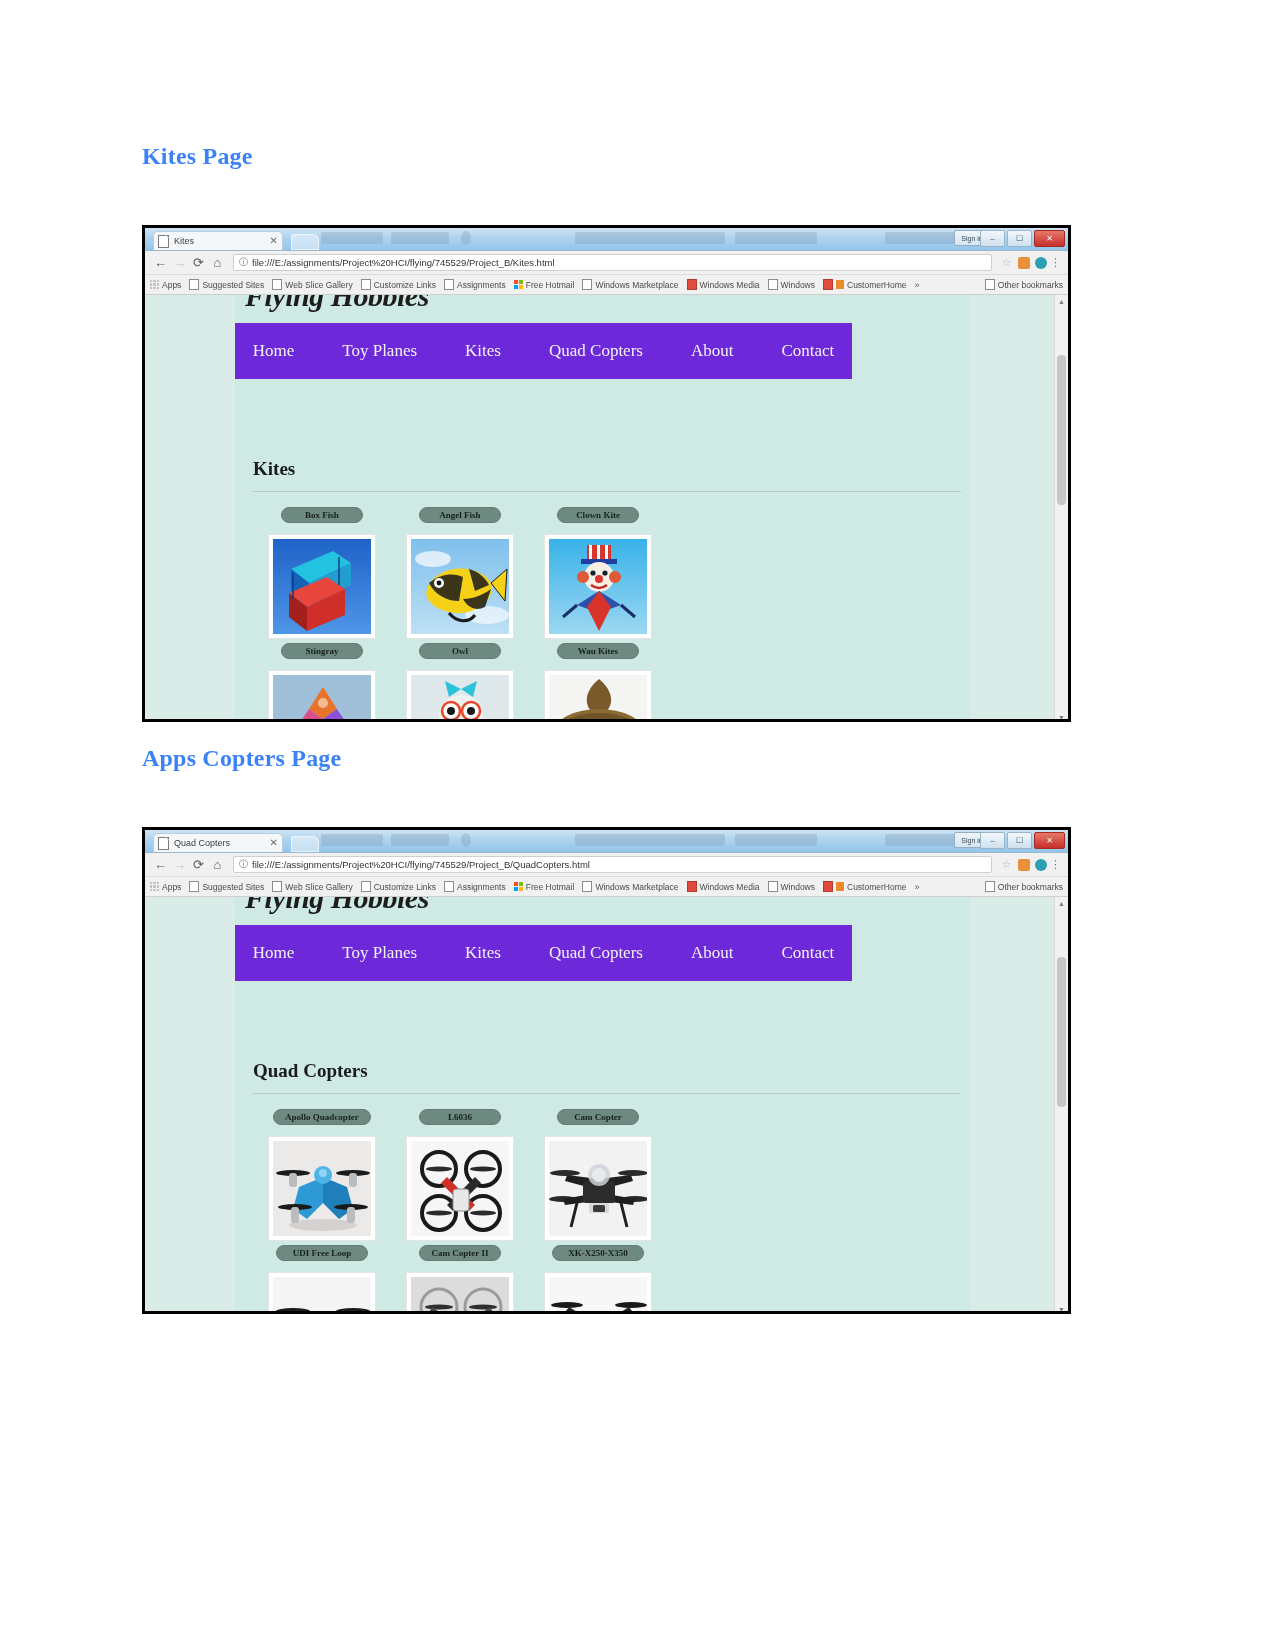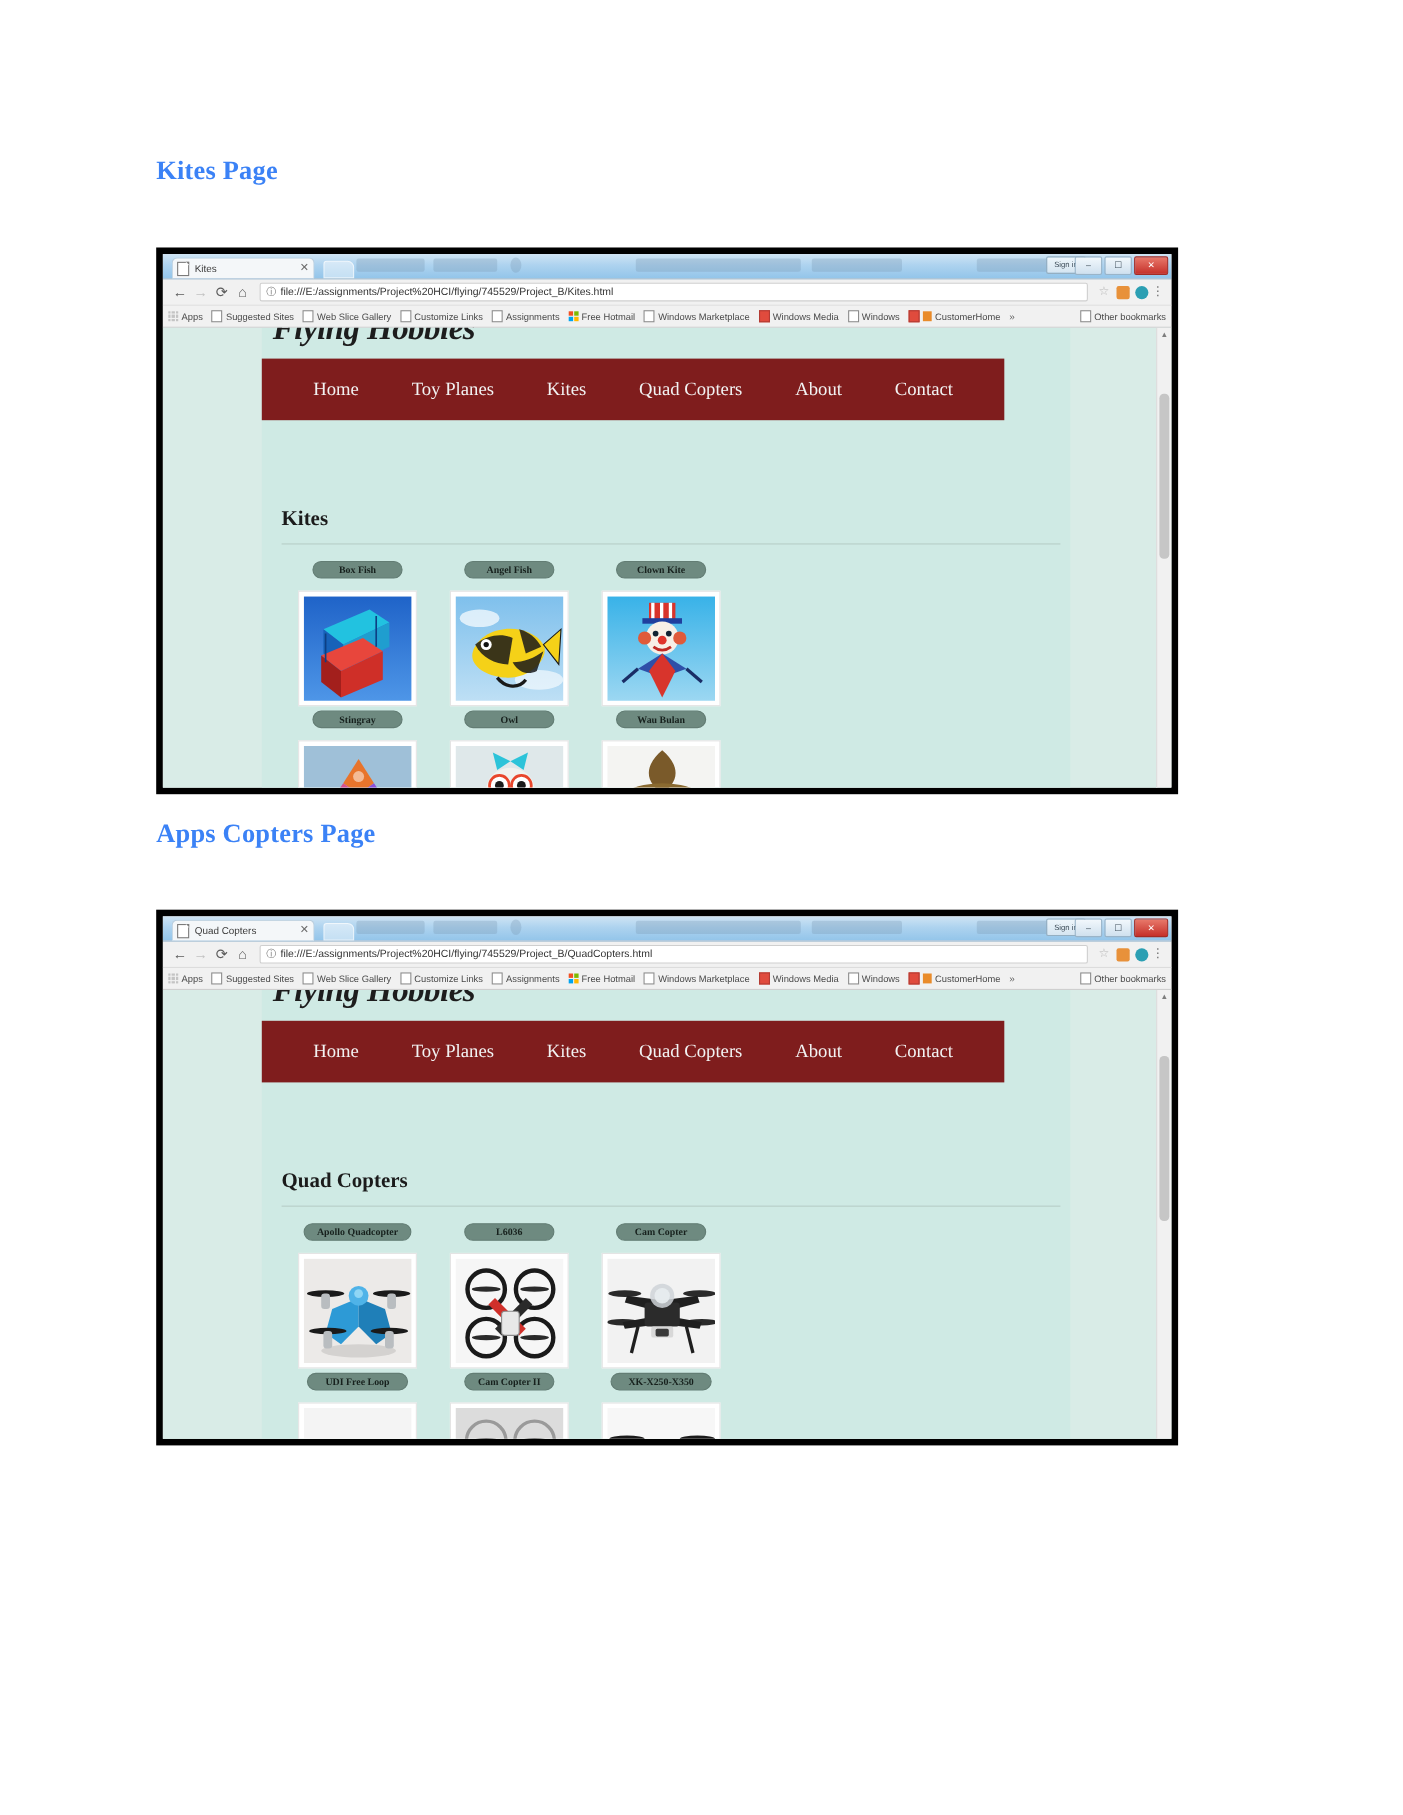--- a/index.html
+++ b/index.html
@@ -16,21 +16,21 @@
     font-family:"Liberation Serif", serif;
     font-size:24px;font-weight:bold;color:#3b82f6;
     letter-spacing:.2px;
   }
   #h-kites{top:143px;}
   #h-quad{top:745px;}
 
   
   .browser{
     position:absolute;left:142px;width:929px;
-    border:6px solid #000000;
+    border:3px solid #000000;
     background:#f1f1f1;
     box-sizing:border-box;
     overflow:hidden;
   }
   #browser-kites{top:225px;height:497px;}
   #browser-quad{top:827px;height:487px;}
 
   
   .titlebar{
     position:relative;height:22px;
@@ -168,22 +168,22 @@
     position:absolute;left:90px;top:0;width:735px;bottom:0;
     background:#cfeae4;
   }
   .site-logo{
     position:absolute;left:100px;top:-16px;
     font-family:"Liberation Serif", serif;
     font-style:italic;font-weight:bold;font-size:30px;color:#1d1d1d;
     white-space:nowrap;letter-spacing:-.5px;
   }
   .navbar{
-    position:absolute;left:90px;top:28px;width:675px;height:56px;
-    background:#7f1d1d;display:flex;align-items:center;justify-content:center;
+    position:absolute;left:90px;top:28px;width:617px;height:56px;
+    background:#6d28d9;display:flex;align-items:center;justify-content:center;
     box-sizing:border-box;
   }
   .nav-item{
     font-family:"Liberation Serif", serif;font-size:17px;color:#f2f2f2;
     margin:0 24px;white-space:nowrap;
   }
   .section-title{
     position:absolute;left:108px;
     font-family:"Liberation Serif", serif;font-weight:bold;font-size:19px;color:#1b1b1b;
   }
@@ -484,21 +484,21 @@
                     <path d="M72 50 L92 66 L74 74 Z" fill="#2cc3d9"></path>
                     <path d="M34 56 Q50 52 66 56 L62 92 Q50 98 38 92 Z" fill="#e8462c"></path>
                     <path d="M38 62 Q50 58 62 62" stroke="#f0c22c" stroke-width="3" fill="none"></path>
                     <path d="M38 72 Q50 68 62 72" stroke="#2c8ed9" stroke-width="3" fill="none"></path>
                     <path d="M38 82 Q50 78 62 82" stroke="#f0c22c" stroke-width="3" fill="none"></path>
                   </svg>
                 </div>
               </div>
             </div>
             <div class="cell">
-              <div class="pill">Wau Bulan</div>
+              <div class="pill">Wau Kites</div>
               <div class="thumb" style="height:110px;">
                 <div class="art">
                   <svg width="100" height="102" viewBox="0 0 100 102">
                     <rect width="100" height="102" fill="#f4f4f2"></rect>
                     <path d="M50 4 C62 14 66 26 58 36 C54 42 46 42 42 36 C34 26 38 14 50 4 Z" fill="#7a5a2a"></path>
                     <ellipse cx="50" cy="56" rx="44" ry="22" fill="#8a6a30"></ellipse>
                     <ellipse cx="50" cy="56" rx="40" ry="18" fill="#6e5428"></ellipse>
                     <ellipse cx="30" cy="54" rx="12" ry="9" fill="#6f86c8"></ellipse>
                     <ellipse cx="70" cy="54" rx="12" ry="9" fill="#6f86c8"></ellipse>
                     <ellipse cx="50" cy="60" rx="9" ry="7" fill="#6f86c8"></ellipse>

